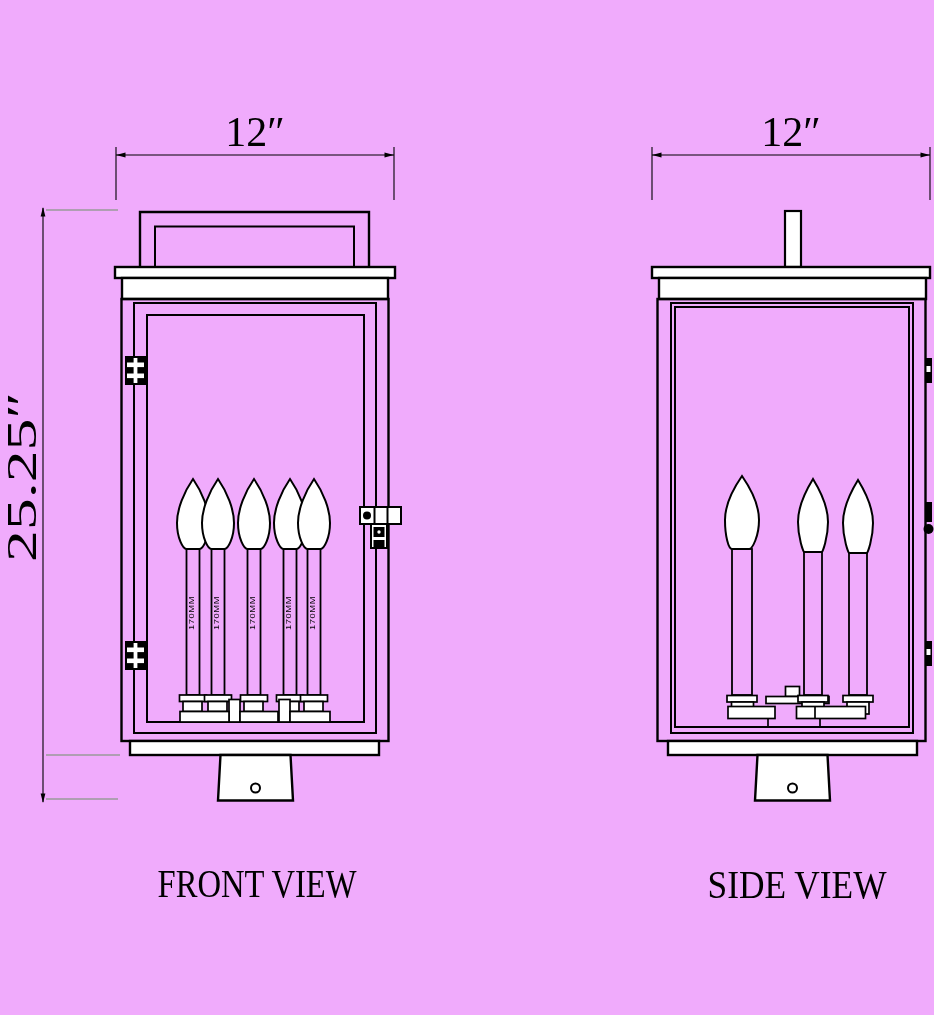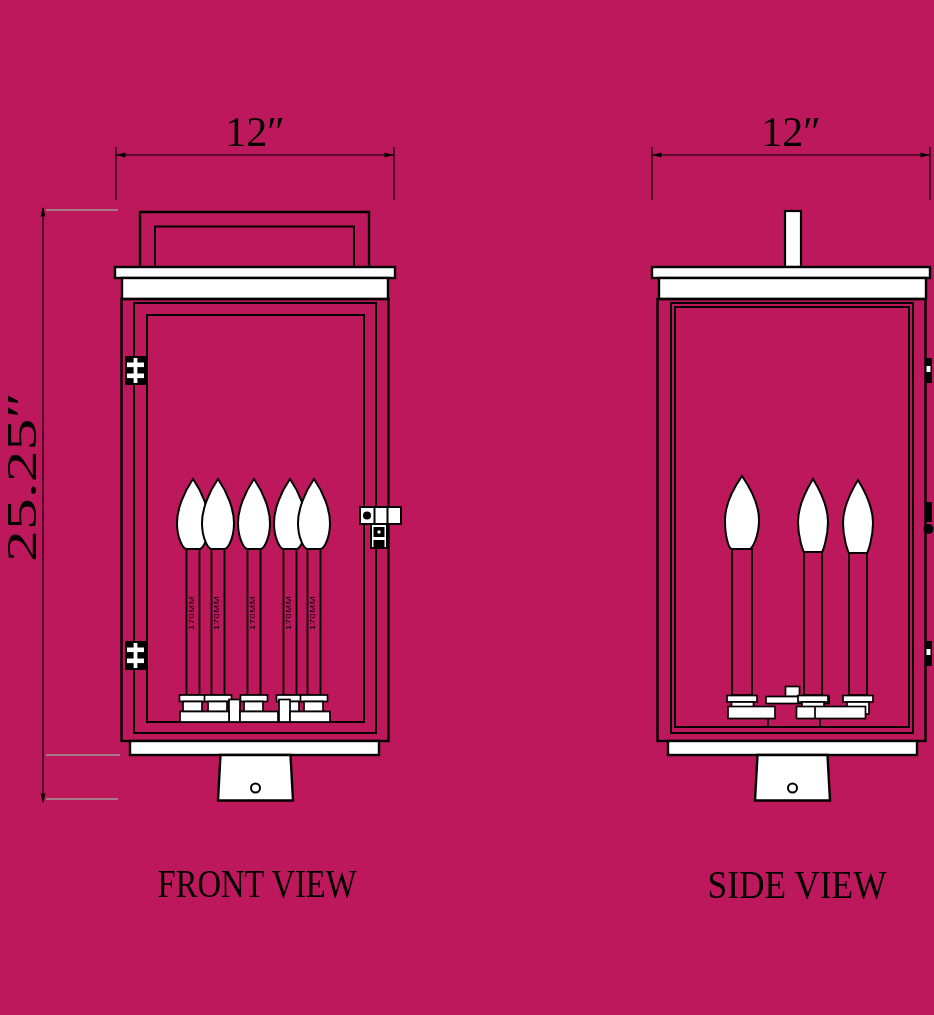--- a/index.html
+++ b/index.html
@@ -1,16 +1,16 @@
 <!DOCTYPE html>
 <html><head>
 <meta charset="utf-8">
 <style>
   html,body{margin:0;padding:0;background:#ffffff;}
-  .canvas{position:relative;width:934px;height:1015px;background:#be185d;overflow:hidden;}
+  .canvas{position:relative;width:934px;height:1015px;background:#f0abfc;overflow:hidden;}
   svg{display:block;}
   .dim-text{font-family:"Liberation Serif",serif;font-size:42px;fill:#000;}
   .view-label{font-family:"Liberation Serif",serif;font-size:40px;fill:#000;}
   .candle-label{font-family:"Liberation Sans",sans-serif;font-size:8px;fill:#000;letter-spacing:.5px;}
 </style>
 </head>
 <body>
 
 <div class="canvas">
 <svg width="934" height="1015" viewBox="0 0 934 1015" xmlns="http://www.w3.org/2000/svg">

